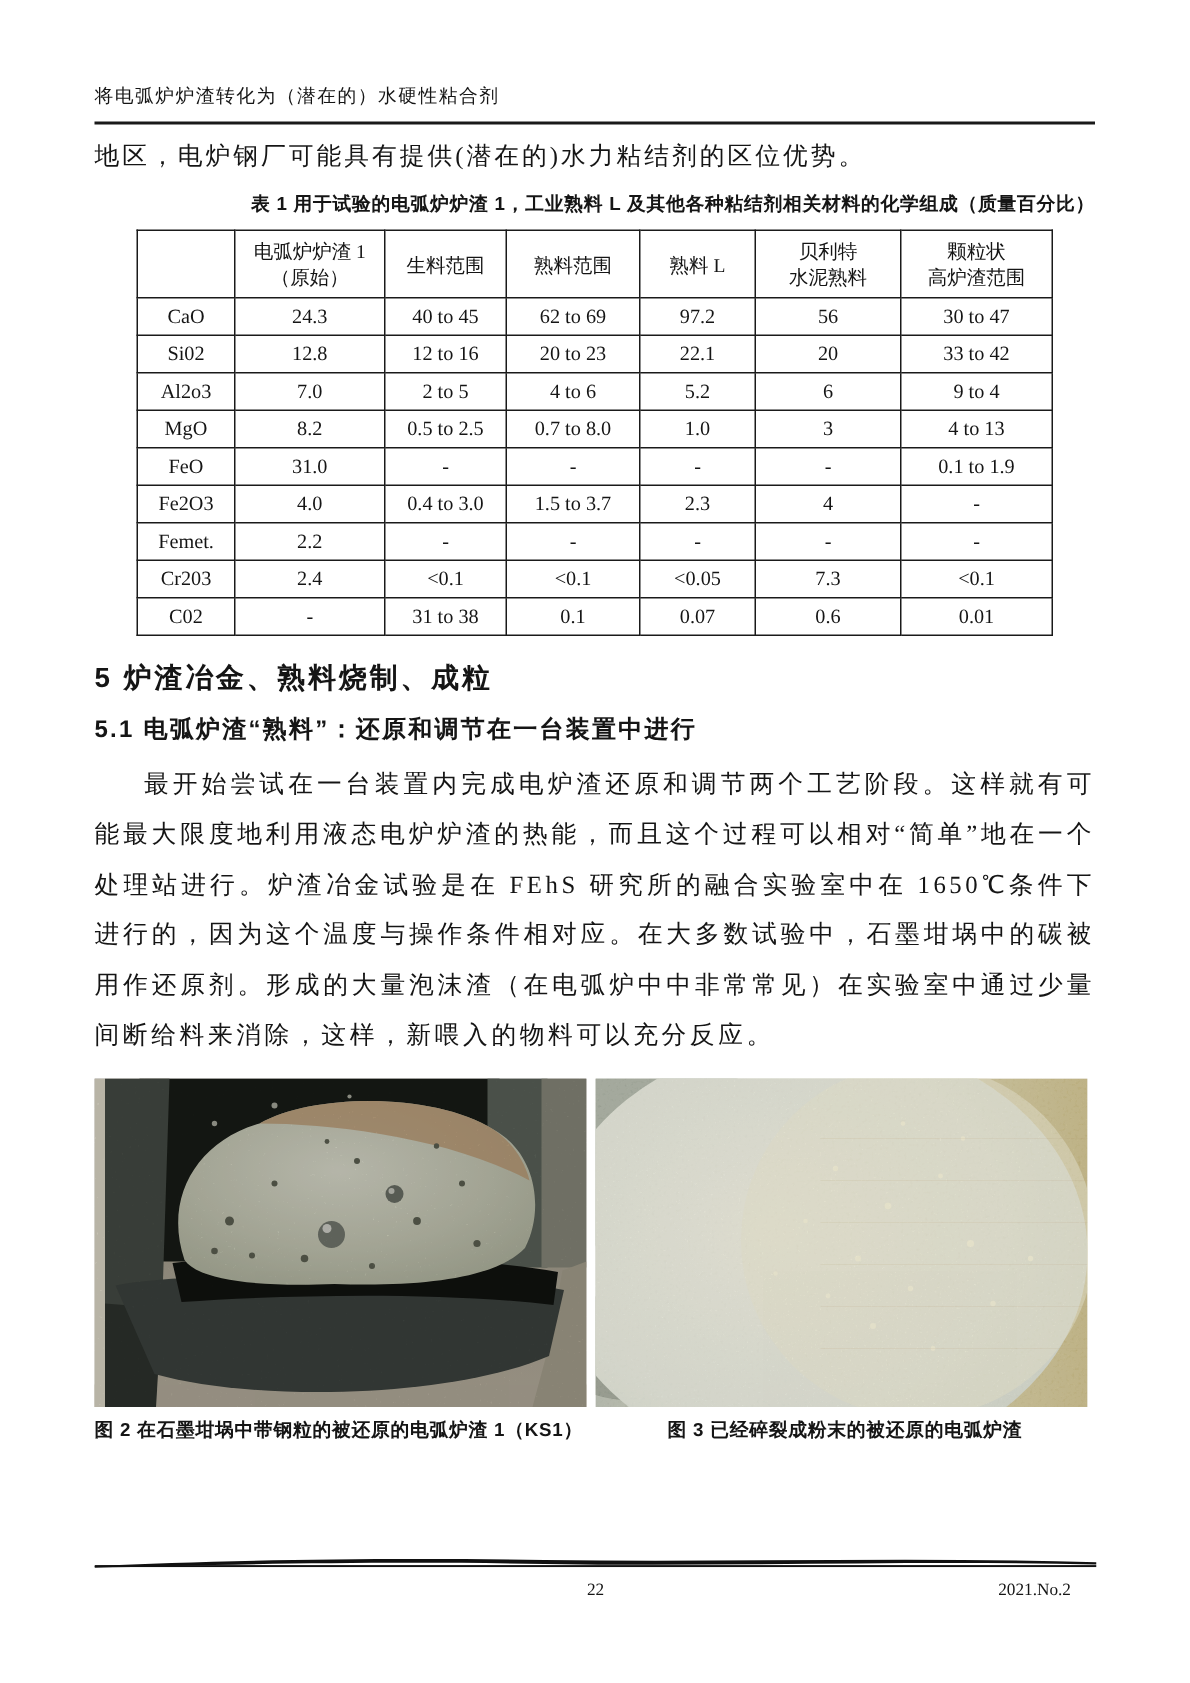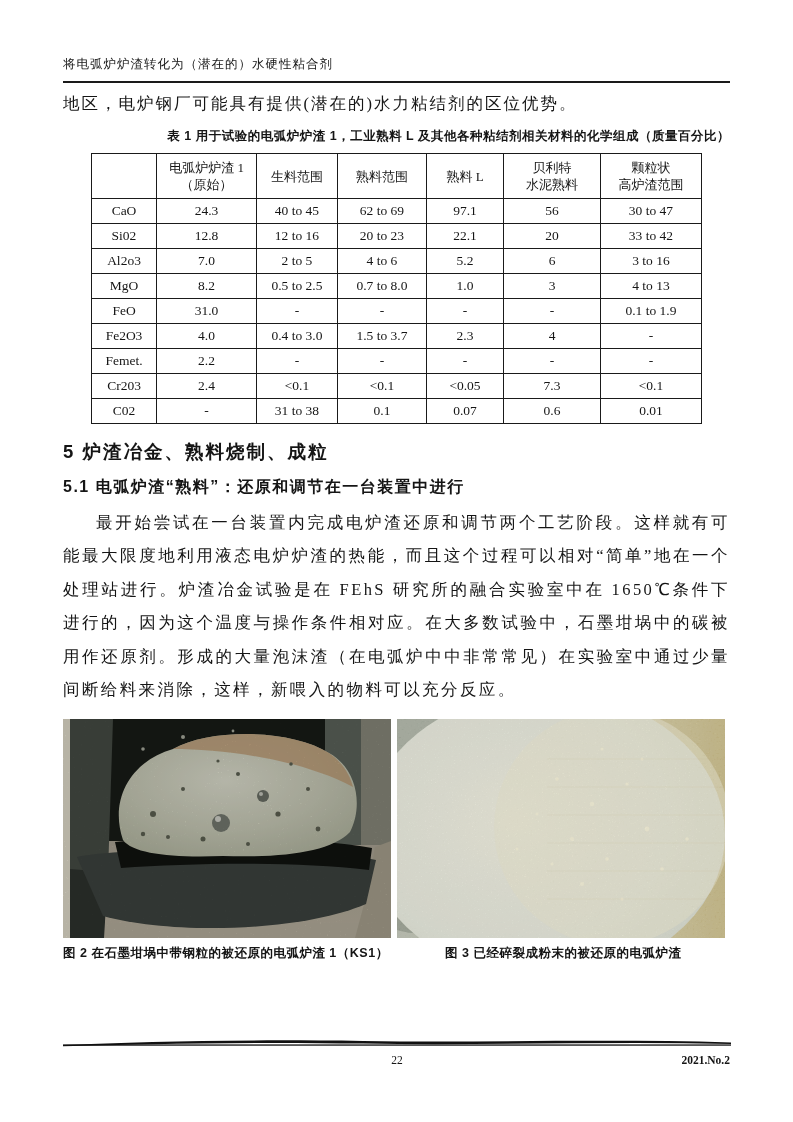--- a/index.html
+++ b/index.html
@@ -51,21 +51,21 @@
   .figure{width:356px;}
   .figure svg{display:block;width:328px;height:219px;}
   .fig-caption{
     margin-top:8px;font-family:"Liberation Sans",sans-serif;font-weight:bold;
     font-size:12.5px;line-height:15px;letter-spacing:0.5px;
   }
   .fig-caption.center{text-align:center;}
   .footer{position:absolute;left:63px;top:1034px;width:668px;}
   .footer-texts{position:relative;height:18px;margin-top:2px;font-size:11.5px;}
   .footer-page{position:absolute;left:0;right:0;text-align:center;}
-  .footer-issue{position:absolute;right:1px;top:0;font-weight:bold;}
+  .footer-issue{position:absolute;right:17px;top:0;}
 </style>
 </head>
 <body>
 
 <div class="page">
   <div class="content">
 
     <div class="running-head">将电弧炉炉渣转化为（潜在的）水硬性粘合剂</div>
 
     <div class="intro">地区，电炉钢厂可能具有提供(潜在的)水力粘结剂的区位优势。</div>
@@ -86,41 +86,41 @@
             <th>颗粒状
 高炉渣范围</th>
           </tr>
       </thead>
       <tbody>
           <tr>
             <td>CaO</td>
             <td>24.3</td>
             <td>40 to 45</td>
             <td>62 to 69</td>
-            <td>97.1</td>
+            <td>97.2</td>
             <td>56</td>
             <td>30 to 47</td>
           </tr>
           <tr>
             <td>Si02</td>
             <td>12.8</td>
             <td>12 to 16</td>
             <td>20 to 23</td>
             <td>22.1</td>
             <td>20</td>
             <td>33 to 42</td>
           </tr>
           <tr>
             <td>Al2o3</td>
             <td>7.0</td>
             <td>2 to 5</td>
             <td>4 to 6</td>
             <td>5.2</td>
             <td>6</td>
-            <td>3 to 16</td>
+            <td>9 to 4</td>
           </tr>
           <tr>
             <td>MgO</td>
             <td>8.2</td>
             <td>0.5 to 2.5</td>
             <td>0.7 to 8.0</td>
             <td>1.0</td>
             <td>3</td>
             <td>4 to 13</td>
           </tr>

